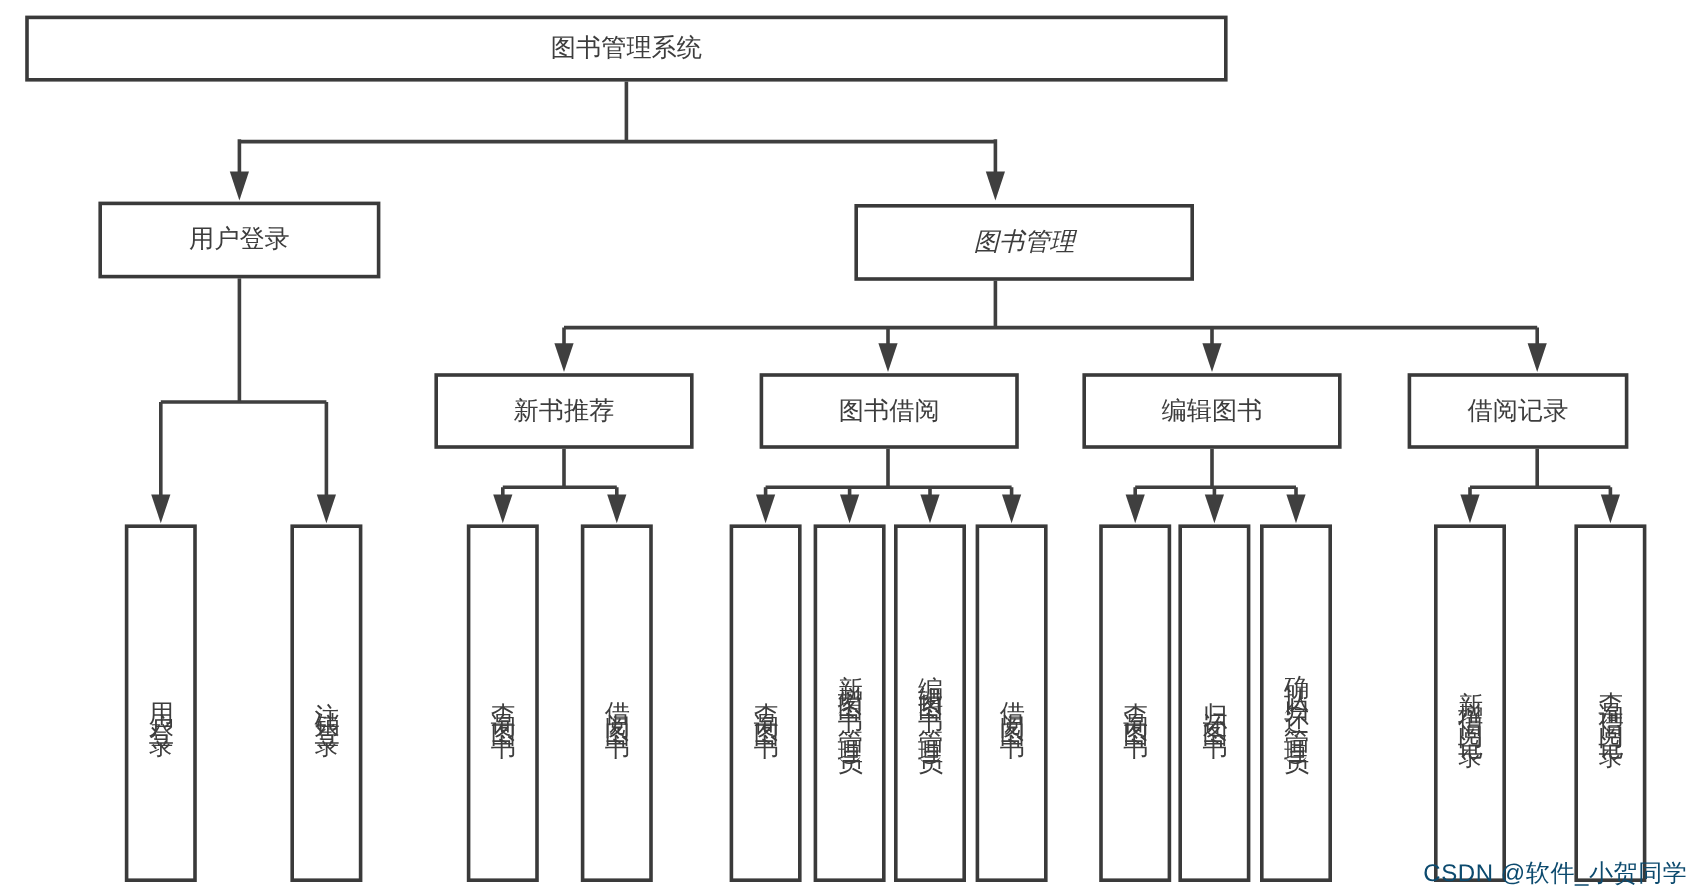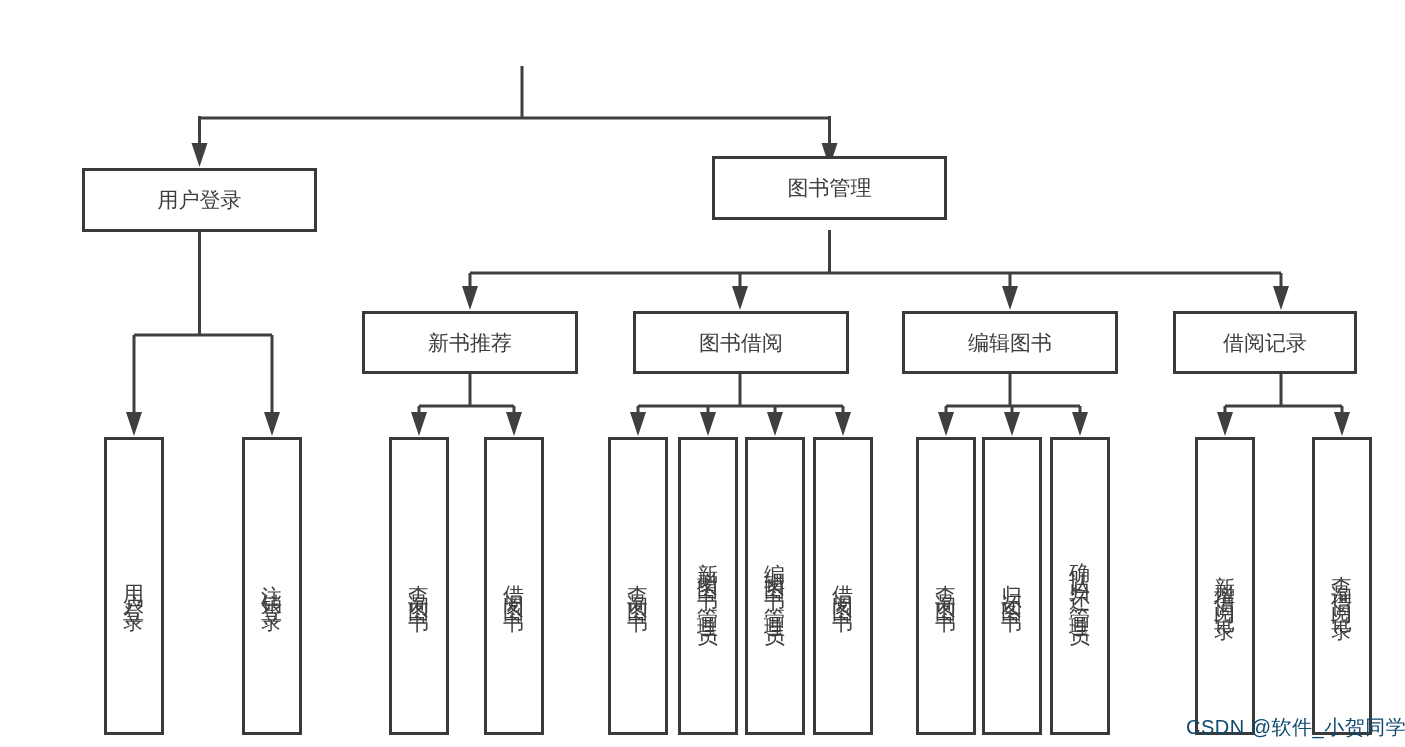--- a/index.html
+++ b/index.html
@@ -90,23 +90,24 @@
       <polygon points="767,412 783,412 775,436"></polygon>
       <polygon points="835,412 851,412 843,436"></polygon>
       <polygon points="938,412 954,412 946,436"></polygon>
       <polygon points="1004,412 1020,412 1012,436"></polygon>
       <polygon points="1072,412 1088,412 1080,436"></polygon>
       <polygon points="1217,412 1233,412 1225,436"></polygon>
       <polygon points="1334,412 1350,412 1342,436"></polygon>
     </g>
   </svg>
 
+  <div class="node" style="left:21px; top:13px; width:1002px; height:55px;">图书管理系统</div>
 
   <div class="node" style="left:82px; top:168px; width:235px; height:64px;">用户登录</div>
-  <div class="node" style="left:712px; top:156px; width:235px; height:64px;">图书管理</div>
+  <div class="node" style="left:712px; top:170px; width:283px; height:64px;font-style:italic;">图书管理</div>
 
   <div class="node" style="left:362px; top:311px; width:216px; height:63px;">新书推荐</div>
   <div class="node" style="left:633px; top:311px; width:216px; height:63px;">图书借阅</div>
   <div class="node" style="left:902px; top:311px; width:216px; height:63px;">编辑图书</div>
   <div class="node" style="left:1173px; top:311px; width:184px; height:63px;">借阅记录</div>
 
   <div class="node vnode" style="left:104px; top:437px; width:60px; height:298px;">用户登录</div>
   <div class="node vnode" style="left:242px; top:437px; width:60px; height:298px;">注销登录</div>
 
   <div class="node vnode" style="left:389px; top:437px; width:60px; height:298px;">查询图书</div>

